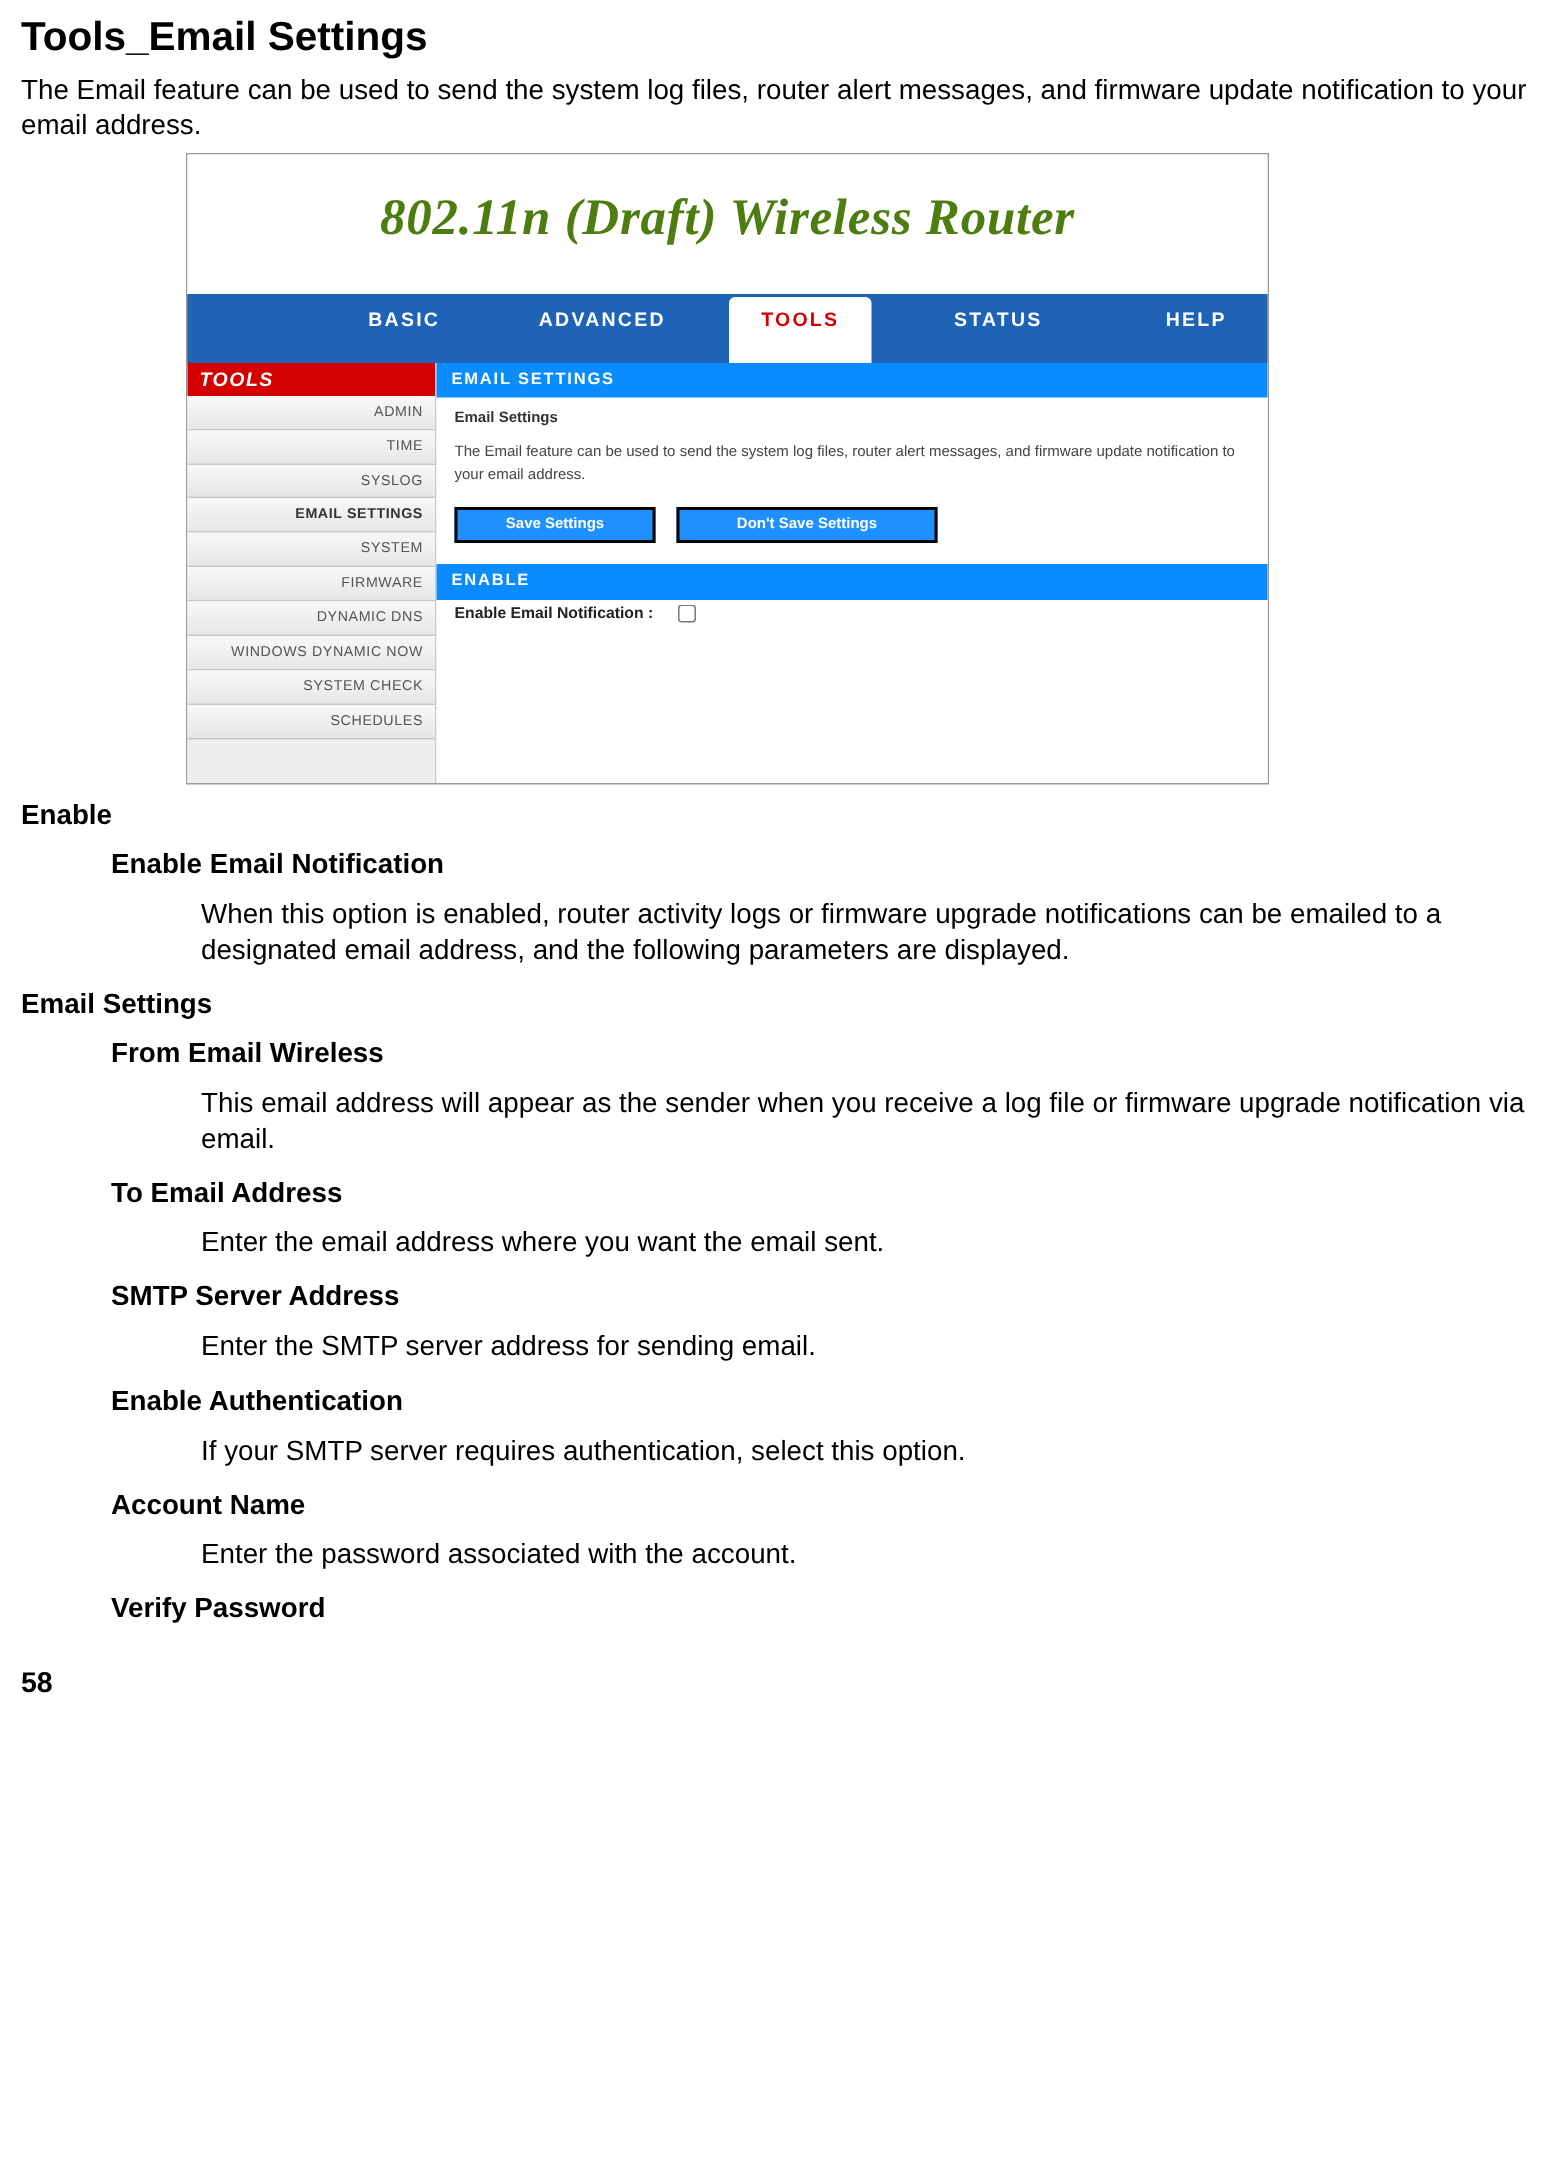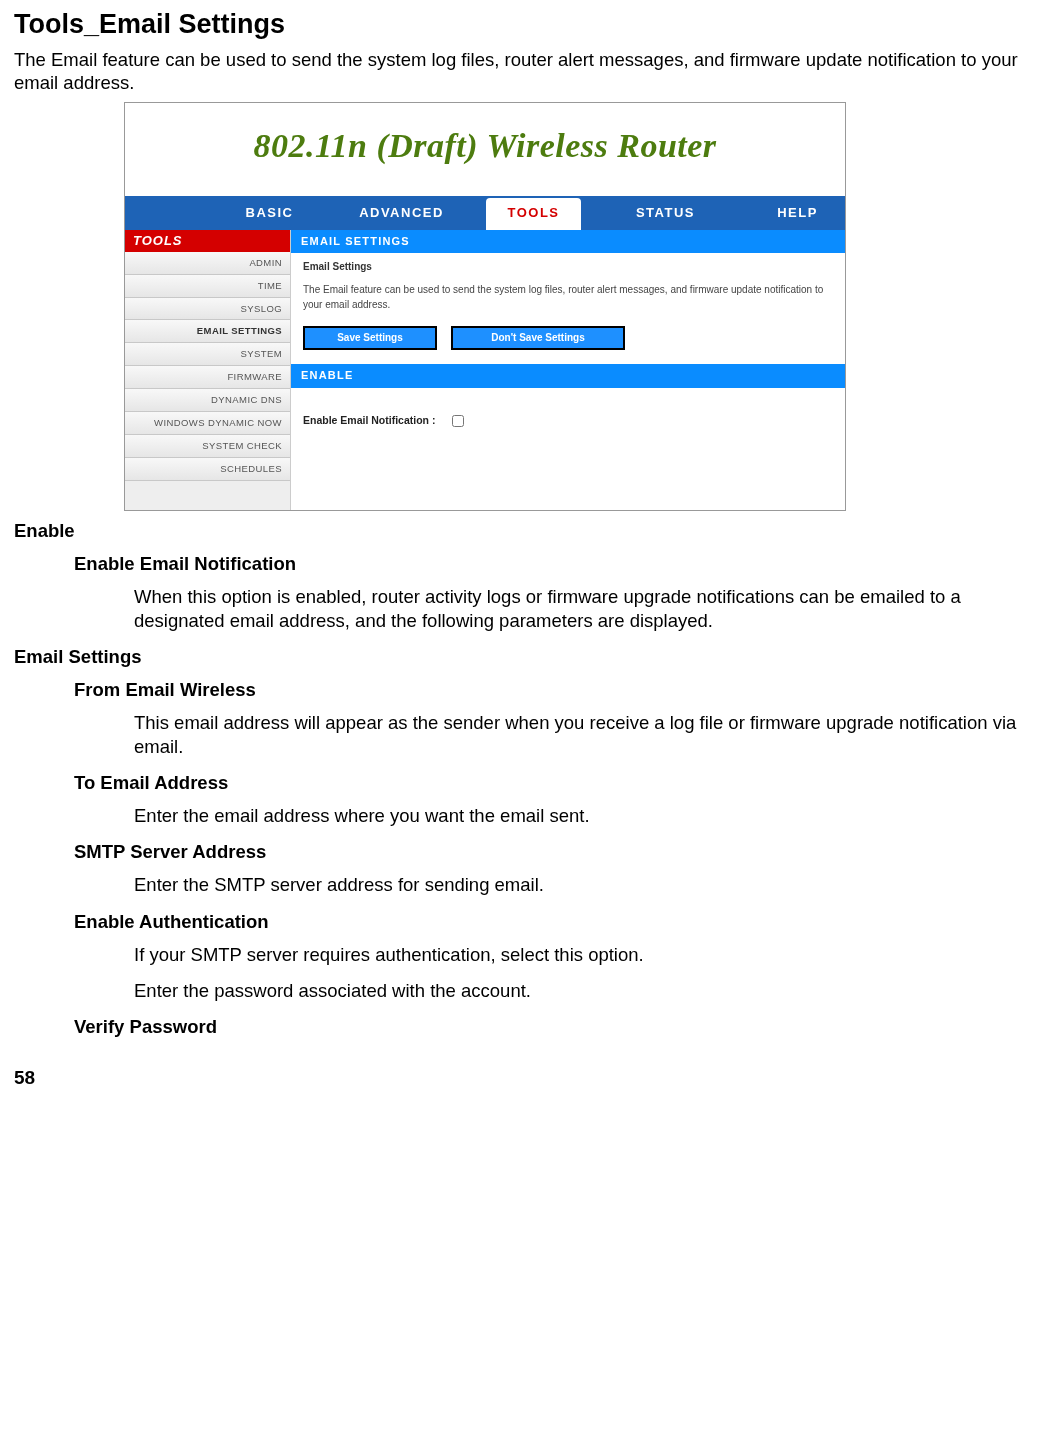--- a/index.html
+++ b/index.html
@@ -31,21 +31,21 @@
     font-weight: bold;
     font-style: italic;
     font-size: 34px;
     text-align: center;
     padding: 22px 6px 28px 6px;
     letter-spacing: 0.5px;
   }
   .ss-topnav {
     display: flex;
     align-items: stretch;
-    height: 34px;
+    height: 46px;
     background: #1e63b6;
     gap: 37px;
   }
   .ss-topnav-spacer {
     width: 60px;
     background: #1e63b6;
   }
   .ss-topnav-item {
     flex: 1;
     color: #fff;
@@ -134,21 +134,21 @@
     border: 2px solid #000000;
     font-size: 10px;
     font-weight: bold;
     padding: 4px 0;
     text-align: center;
     cursor: pointer;
     width: 130px;
   }
   .ss-btn.wide { width: 170px; }
   .ss-enable-body {
-    padding: 24px 12px 26px 12px;
+    padding: 0 12px 26px 12px;
     font-size: 10.5px;
     color: #222;
   }
   .ss-enable-body label {
     font-weight: bold;
     margin-right: 10px;
   }
   .ss-checkbox {
     width: 12px;
     height: 12px;
@@ -235,19 +235,20 @@
 
   <div class="h-l1">To Email Address</div>
   <div class="p-l2">Enter the email address where you want the email sent.</div>
 
   <div class="h-l1">SMTP Server Address</div>
   <div class="p-l2">Enter the SMTP server address for sending email.</div>
 
   <div class="h-l1">Enable Authentication</div>
   <div class="p-l2">If your SMTP server requires authentication, select this option.</div>
 
+  <div class="h-l1">Account Name</div>
 
   <div class="p-l2">Enter the password associated with the account.</div>
 
   <div class="h-l1">Verify Password</div>
 </div>
 
 <div class="page-num">58</div>
 
 </body></html>

